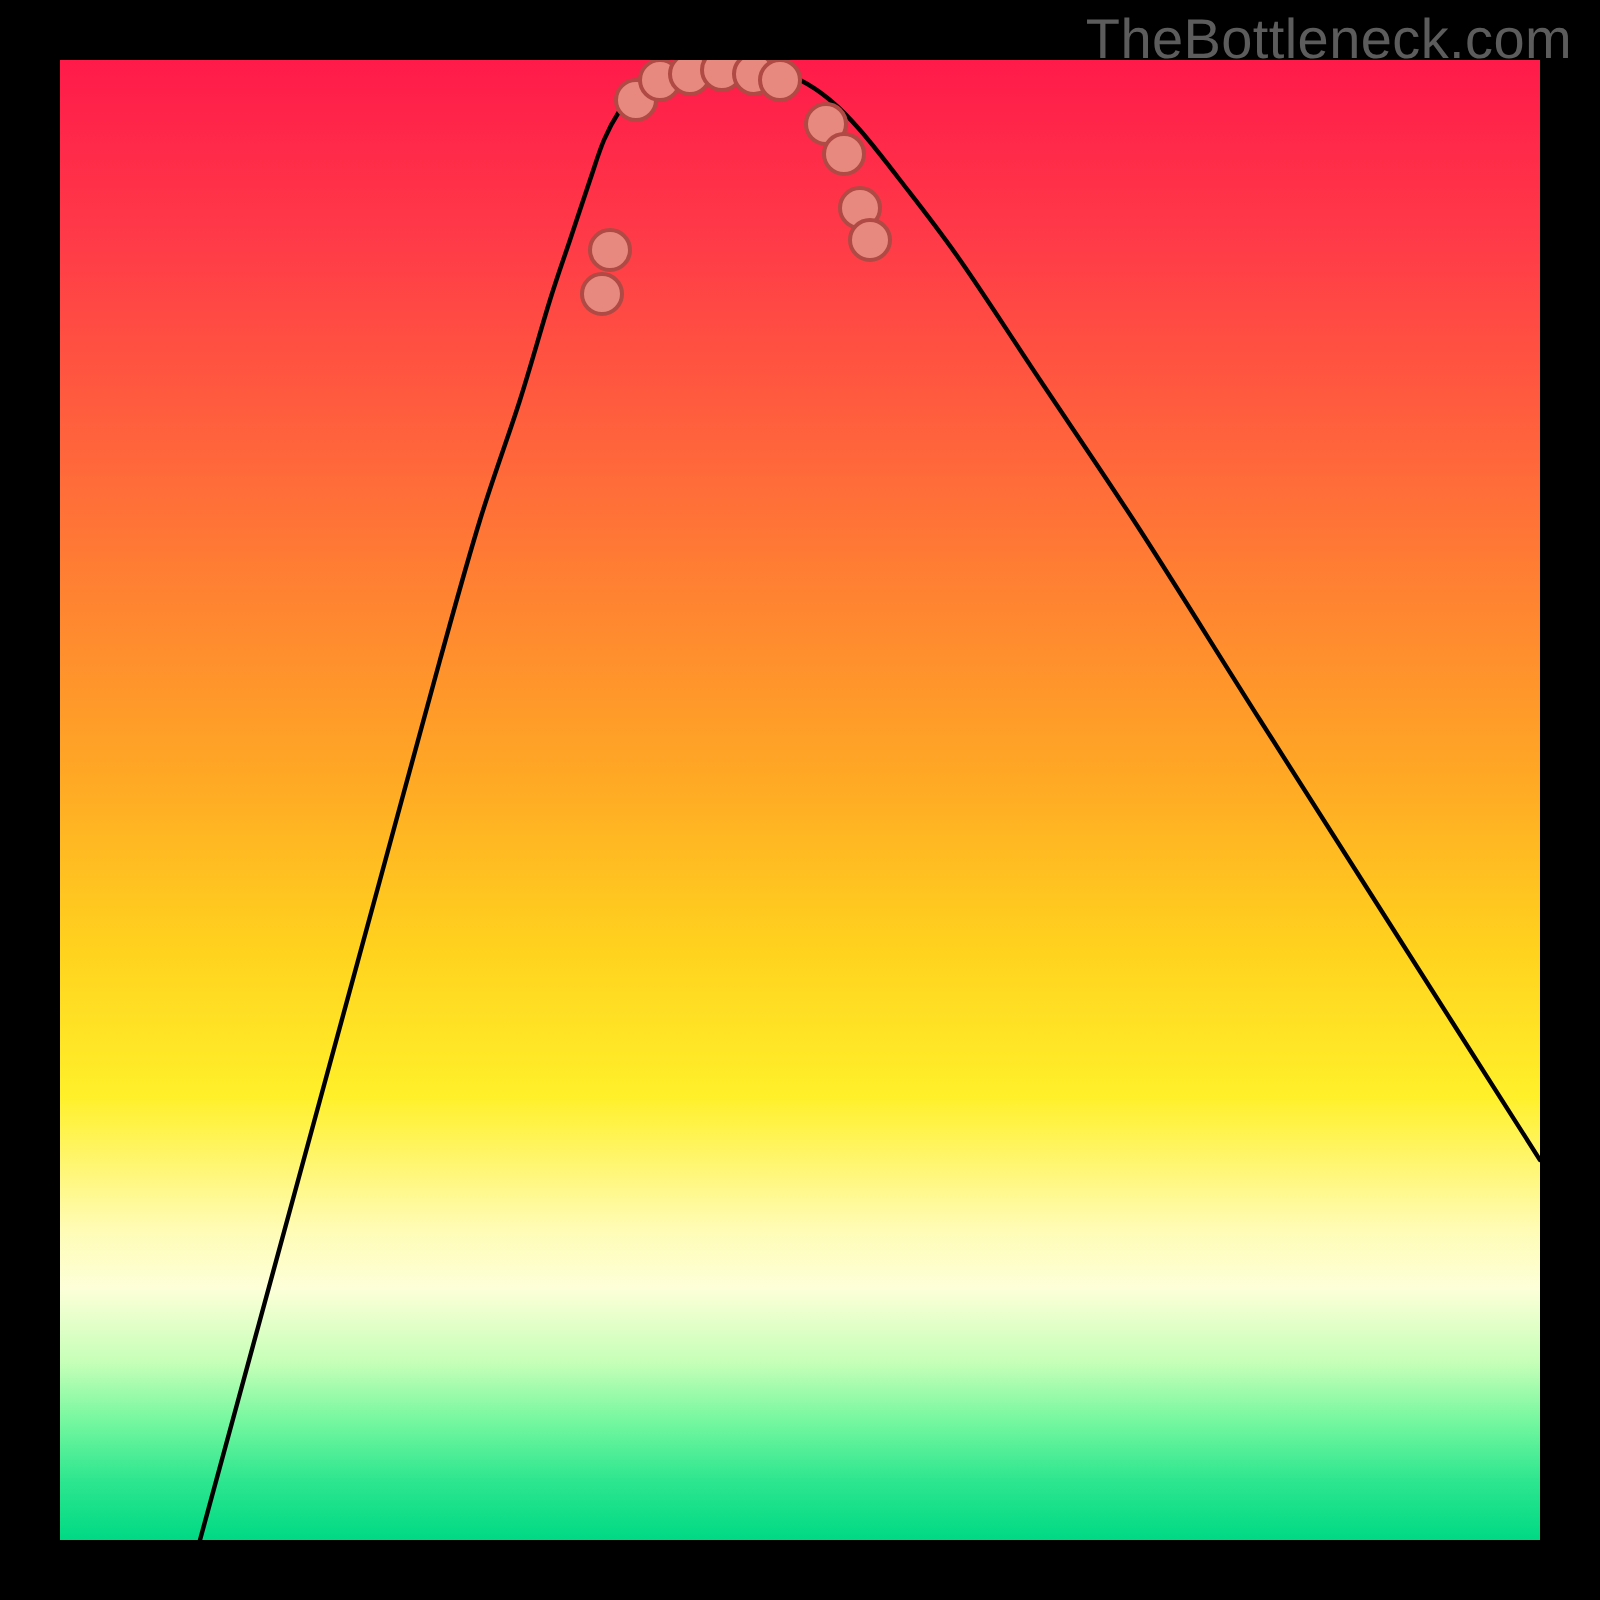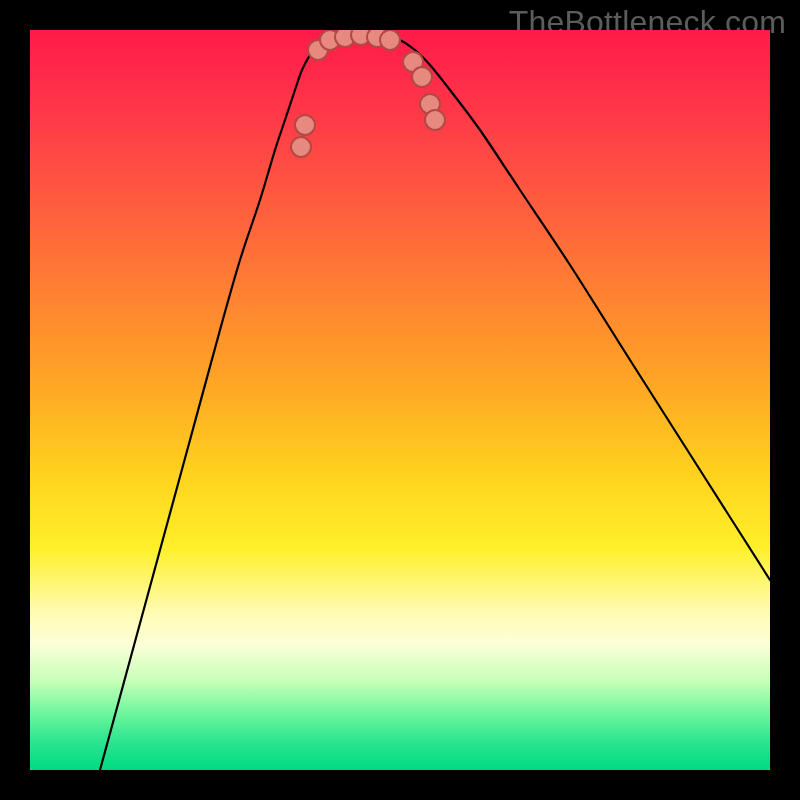--- a/index.html
+++ b/index.html
@@ -2,21 +2,21 @@
 <html><head>
 <meta charset="utf-8">
 <style>
   * { margin: 0; padding: 0; box-sizing: border-box; }
   html, body { width: 800px; height: 800px; overflow: hidden; background: #000; }
   .outer {
     width: 800px; height: 800px; background: #000; position: relative;
   }
   .watermark {
     position: absolute; top: 4px; right: 14px;
-    color: #5c5c5c; font-family: Arial, sans-serif; font-size: 32px; font-weight: 500;
+    color: #5c5c5c; font-family: Arial, sans-serif; font-size: 28px; font-weight: 500;
     letter-spacing: 0.2px;
   }
   .plot-wrap {
     position: absolute;
     left: 30px; top: 30px;
     width: 740px; height: 740px;
     background: linear-gradient(to bottom,
       #ff1a4a 0%,
       #ff3a48 12%,
       #ff6a3a 28%,

